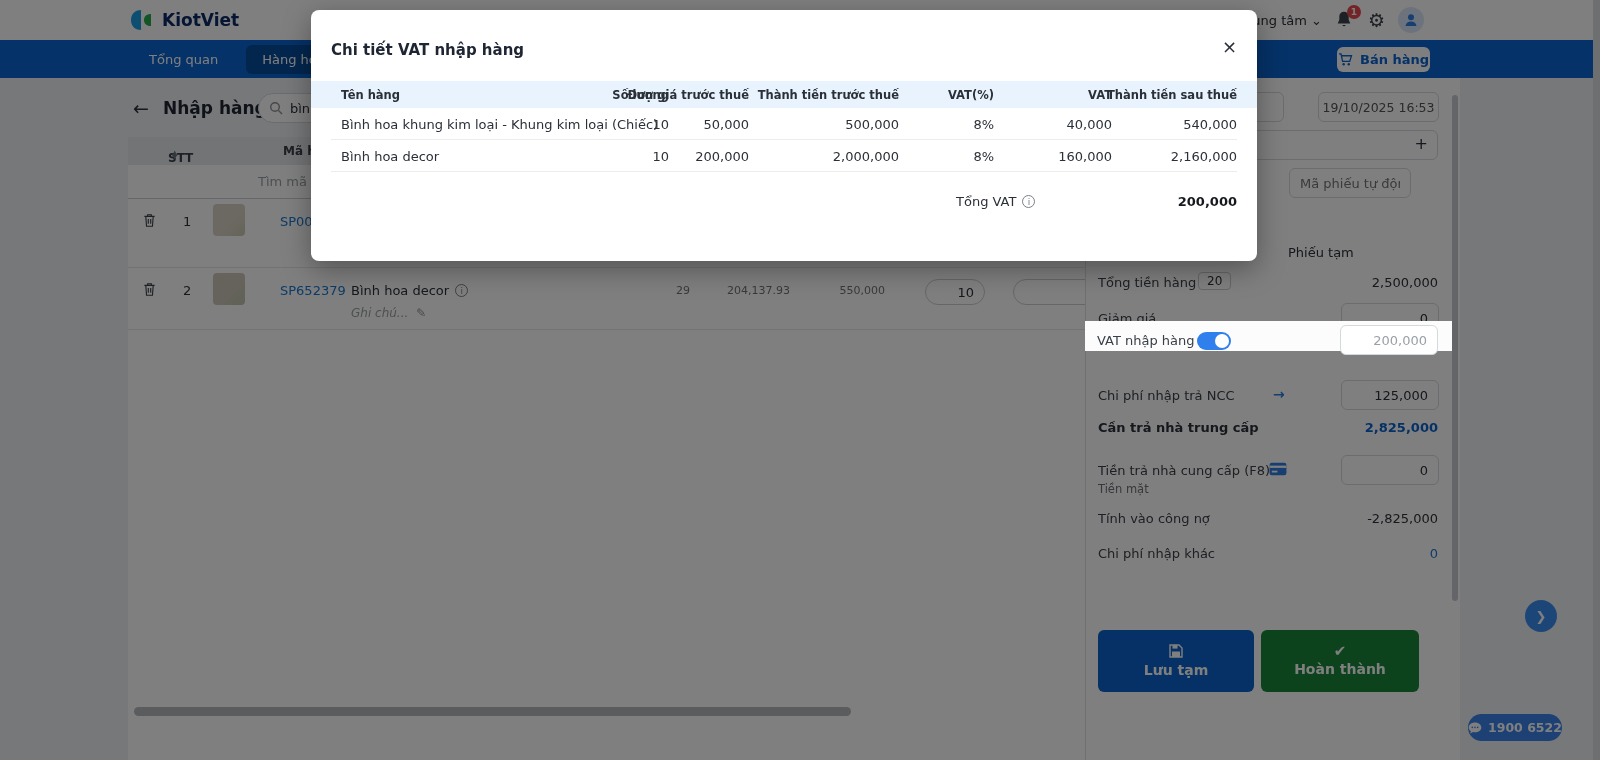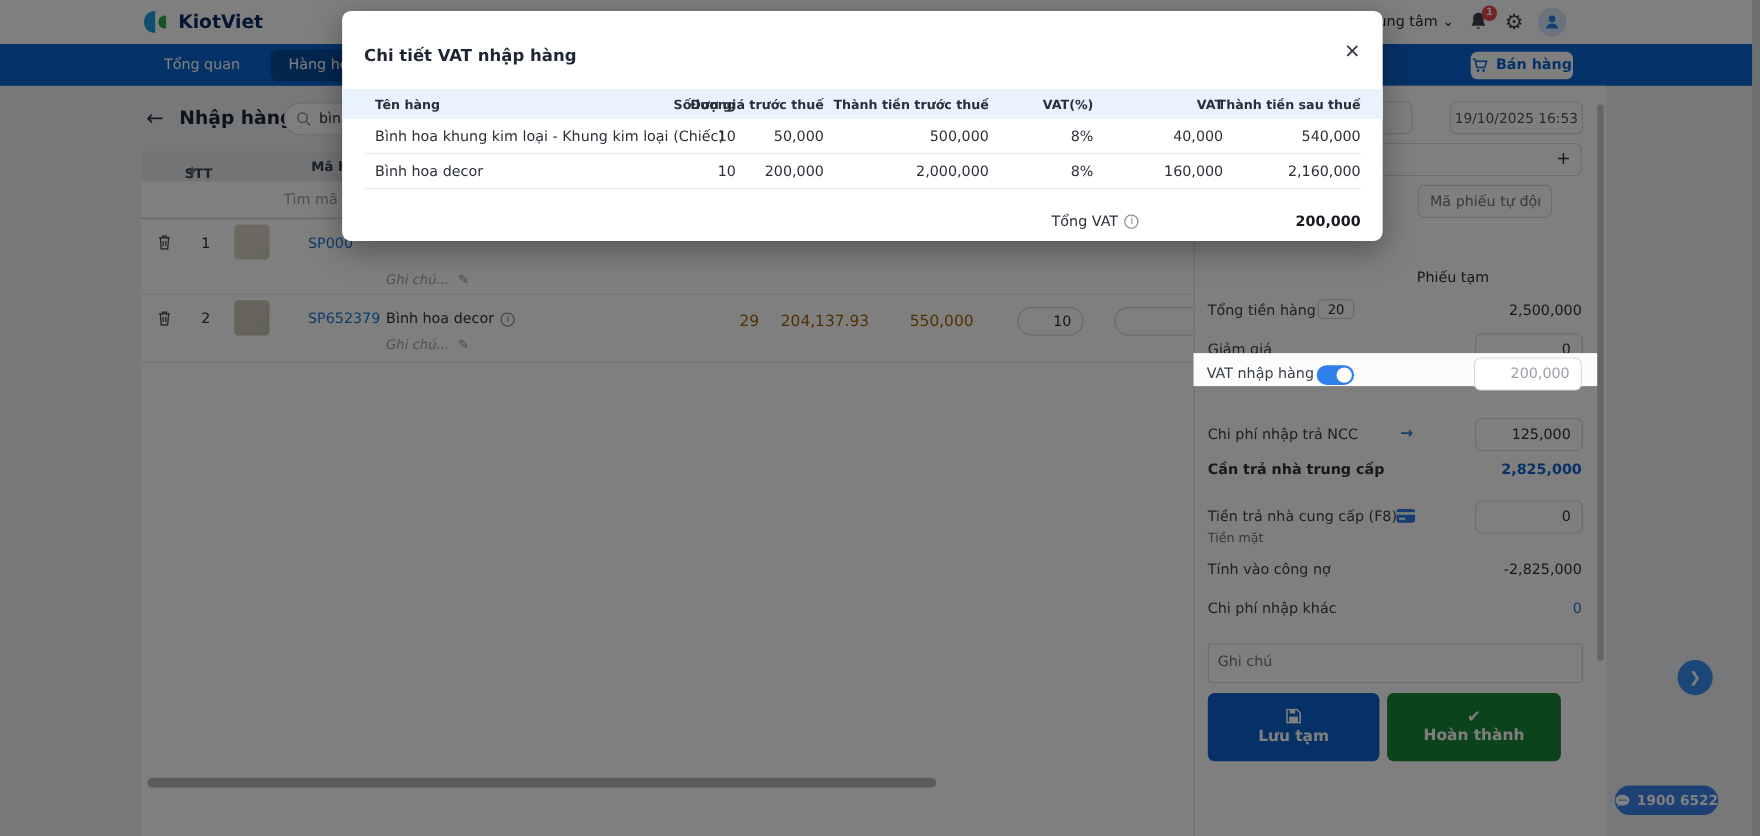--- a/index.html
+++ b/index.html
@@ -32,38 +32,38 @@
   .sorticons{display:inline-block;font-size:7px;color:#6b7178;line-height:4px;vertical-align:middle;margin-left:4px}
   .findrow{position:absolute;left:0;top:28px;width:100%;height:34px;border-bottom:1px solid #c9cdd2}
   .findrow span{position:absolute;left:130px;top:9px;font-size:13px;color:#9aa0a6}
   .prow{position:absolute;left:0;width:100%;border-bottom:1px solid #e3e6ea}
   .trash{position:absolute;left:15px;top:14px}
   .rownum{position:absolute;left:55px;top:15px;font-size:13px}
   .thumb{position:absolute;left:85px;top:5px;width:32px;height:32px;border-radius:4px;background:linear-gradient(135deg,#d8d2c4 60%,#c9c9b0)}
   .pcode{position:absolute;left:152px;top:15px;font-size:13px;color:#1b77d2}
   .pname{position:absolute;left:223px;top:15px;font-size:13px;color:#2b3038;display:flex;gap:6px;align-items:center}
   .pnote{position:absolute;left:223px;font-size:12px;font-style:italic;color:#9aa0a6;display:flex;gap:8px;align-items:center}
-  .num{position:absolute;font-size:14px;color:#a16207;white-space:nowrap}
+  .num{position:absolute;font-size:11px;color:#737373;white-space:nowrap}
   .cell-input{position:absolute;height:26px;border:1px solid #c9cdd2;border-radius:13px;background:#fff;text-align:right;padding:0 10px;font-size:13px;color:#2b3038;font-family:inherit}
   .hscroll{position:absolute;left:6px;top:570px;width:717px;height:9px;border-radius:5px;background:#b4b8bc}
   
   .sidebar{position:absolute;left:1085px;top:78px;width:375px;height:682px;background:#fff;border-left:1px solid #dde1e5}
   .sb-label{position:absolute;left:12px;font-size:13px;color:#3a4048;white-space:nowrap}
   .sb-val{position:absolute;right:22px;font-size:13px;color:#2b3038;white-space:nowrap}
   .sb-input{position:absolute;height:30px;border:1px solid #d4d9de;border-radius:6px;background:#fff;text-align:right;padding:0 10px;font-size:13px;color:#2b3038;font-family:inherit}
   .qty-badge{position:absolute;left:112px;top:-4px;border:1px solid #c9cdd2;border-radius:4px;padding:1px 8px;font-size:12px;color:#2b3038}
   .vscroll{position:absolute;left:366px;top:17px;width:6px;height:506px;border-radius:3px;background:#c7cbd0}
   .big-btn{position:absolute;top:552px;height:62px;border-radius:6px;display:flex;flex-direction:column;align-items:center;justify-content:center;gap:4px;color:#fff;font-size:14px;font-weight:bold;border:none;font-family:inherit}
   
   .overlay{position:absolute;left:0;top:0;width:1600px;height:760px;background:rgba(0,0,0,.5);z-index:50}
   .vat-row{position:absolute;left:1085px;top:321px;width:367px;height:30px;background:#fcfcfd;z-index:60}
   .toggle{position:absolute;left:112px;top:11px;width:34px;height:18px;border-radius:9px;background:#2f80ed}
   .toggle .knob{position:absolute;right:2px;top:2px;width:14px;height:14px;border-radius:50%;background:#fff}
   
-  .modal{position:absolute;left:311px;top:10px;width:946px;height:209px;background:#fff;border-radius:8px;box-shadow:0 8px 28px rgba(0,0,0,.35);z-index:70}
+  .modal{position:absolute;left:311px;top:10px;width:946px;height:251px;background:#fff;border-radius:8px;box-shadow:0 8px 28px rgba(0,0,0,.35);z-index:70}
   .m-title{position:absolute;left:20px;top:31px;font-size:15px;font-weight:bold;color:#1f2633}
   .m-close{position:absolute;right:20px;top:28px;font-size:18px;color:#2b3038;line-height:1}
   .m-head{position:absolute;left:0;top:71px;width:100%;height:27px;background:#e9f3fd}
   .m-inner{position:absolute;left:20px;right:20px;top:0;height:100%}
   .m-head span{position:absolute;top:7px;font-size:11.5px;font-weight:bold;color:#2b3038;white-space:nowrap}
   .m-row{position:absolute;left:20px;right:20px;height:32px;border-bottom:1px solid #ececec}
   .m-row span{position:absolute;top:9px;font-size:13px;color:#2b3038;white-space:nowrap}
   .m-total{position:absolute;left:20px;right:20px;height:28px}
   .m-total .t-label{position:absolute;left:625px;top:6px;font-size:13px;color:#2b3038;display:flex;align-items:center;gap:6px}
   .m-total .t-val{position:absolute;right:0;top:6px;font-size:13px;font-weight:bold;color:#16191d}
@@ -228,21 +228,20 @@
   <div>
     <span class="sb-label" style="top:433px">Tính vào công nợ</span>
     <span class="sb-val" style="top:433px">-2,825,000</span>
   </div>
 
   <div>
     <span class="sb-label" style="top:468px">Chi phí nhập khác</span>
     <span class="sb-val" style="top:468px;color:#1b77d2">0</span>
   </div>
 
-  <textarea style="position: absolute; left: 12px; top: 507px; right: 22px; width: 341px; height: 36px; border: 1px solid rgb(212, 217, 222); border-radius: 3px; resize: none; font-family: inherit; font-size: 13px; padding: 8px; color: rgb(154, 160, 166); background: rgb(255, 255, 255);" placeholder="Ghi chú"></textarea>
 
   <button class="big-btn" style="left:12px;width:156px;background:#0b63ce">
     <svg width="14" height="14" viewBox="0 0 14 14">
       <path d="M1 1h9l3 3v9H1z" fill="none" stroke="#fff" stroke-width="1.4"></path>
       <rect x="3.5" y="1" width="5" height="3.6" fill="#fff"></rect>
       <rect x="3" y="7.5" width="8" height="5.5" fill="#fff"></rect>
     </svg>
     <span>Lưu tạm</span>
   </button>
   <button class="big-btn" style="left:175px;width:158px;background:#18873b">

